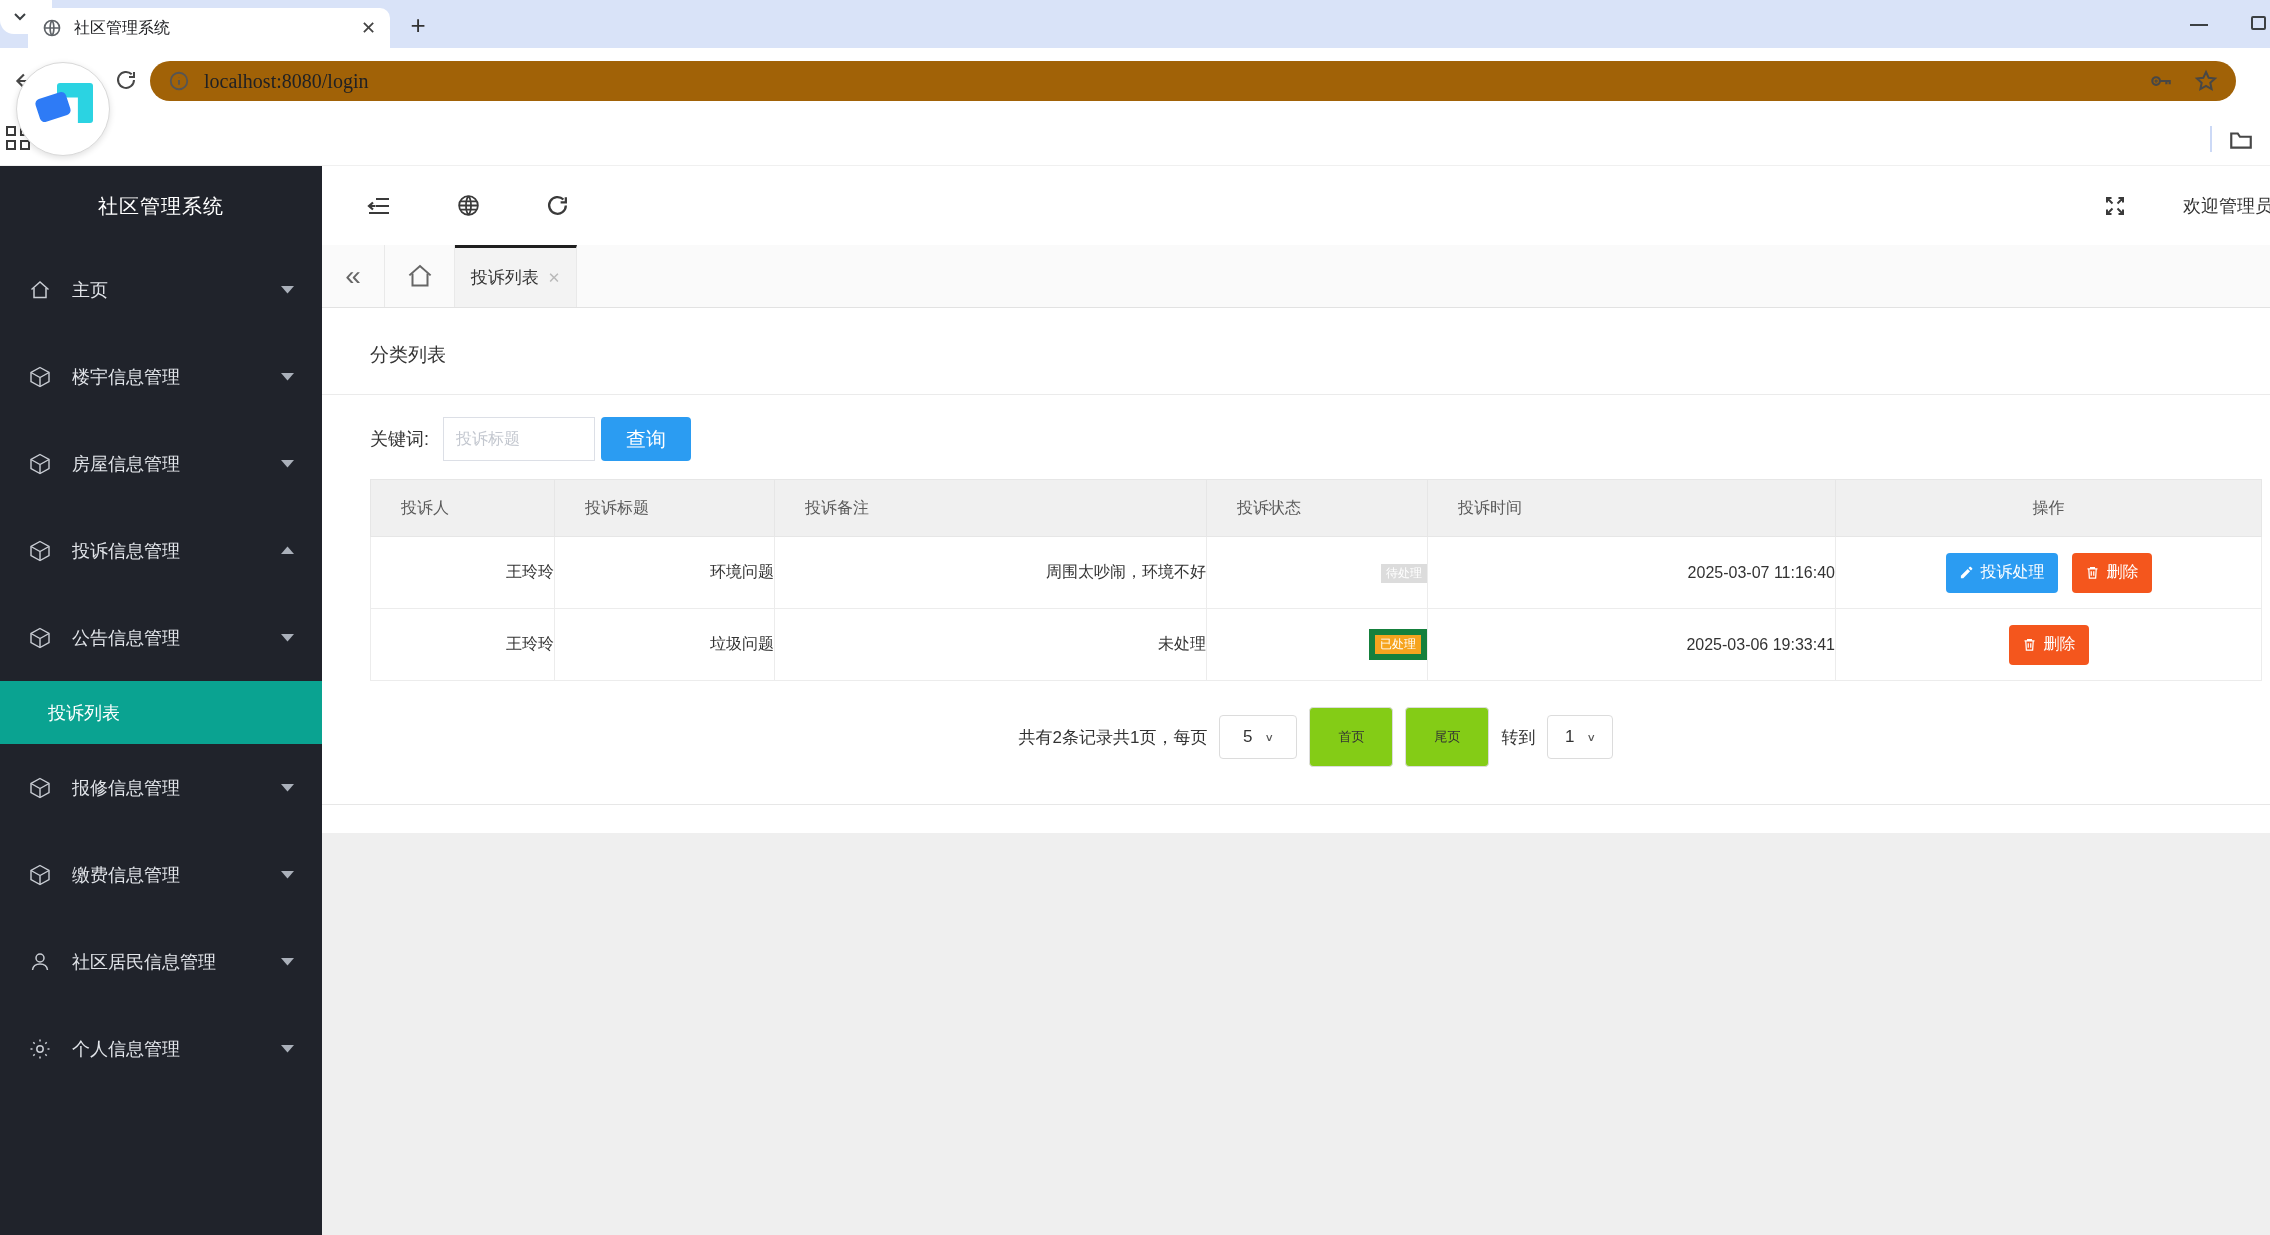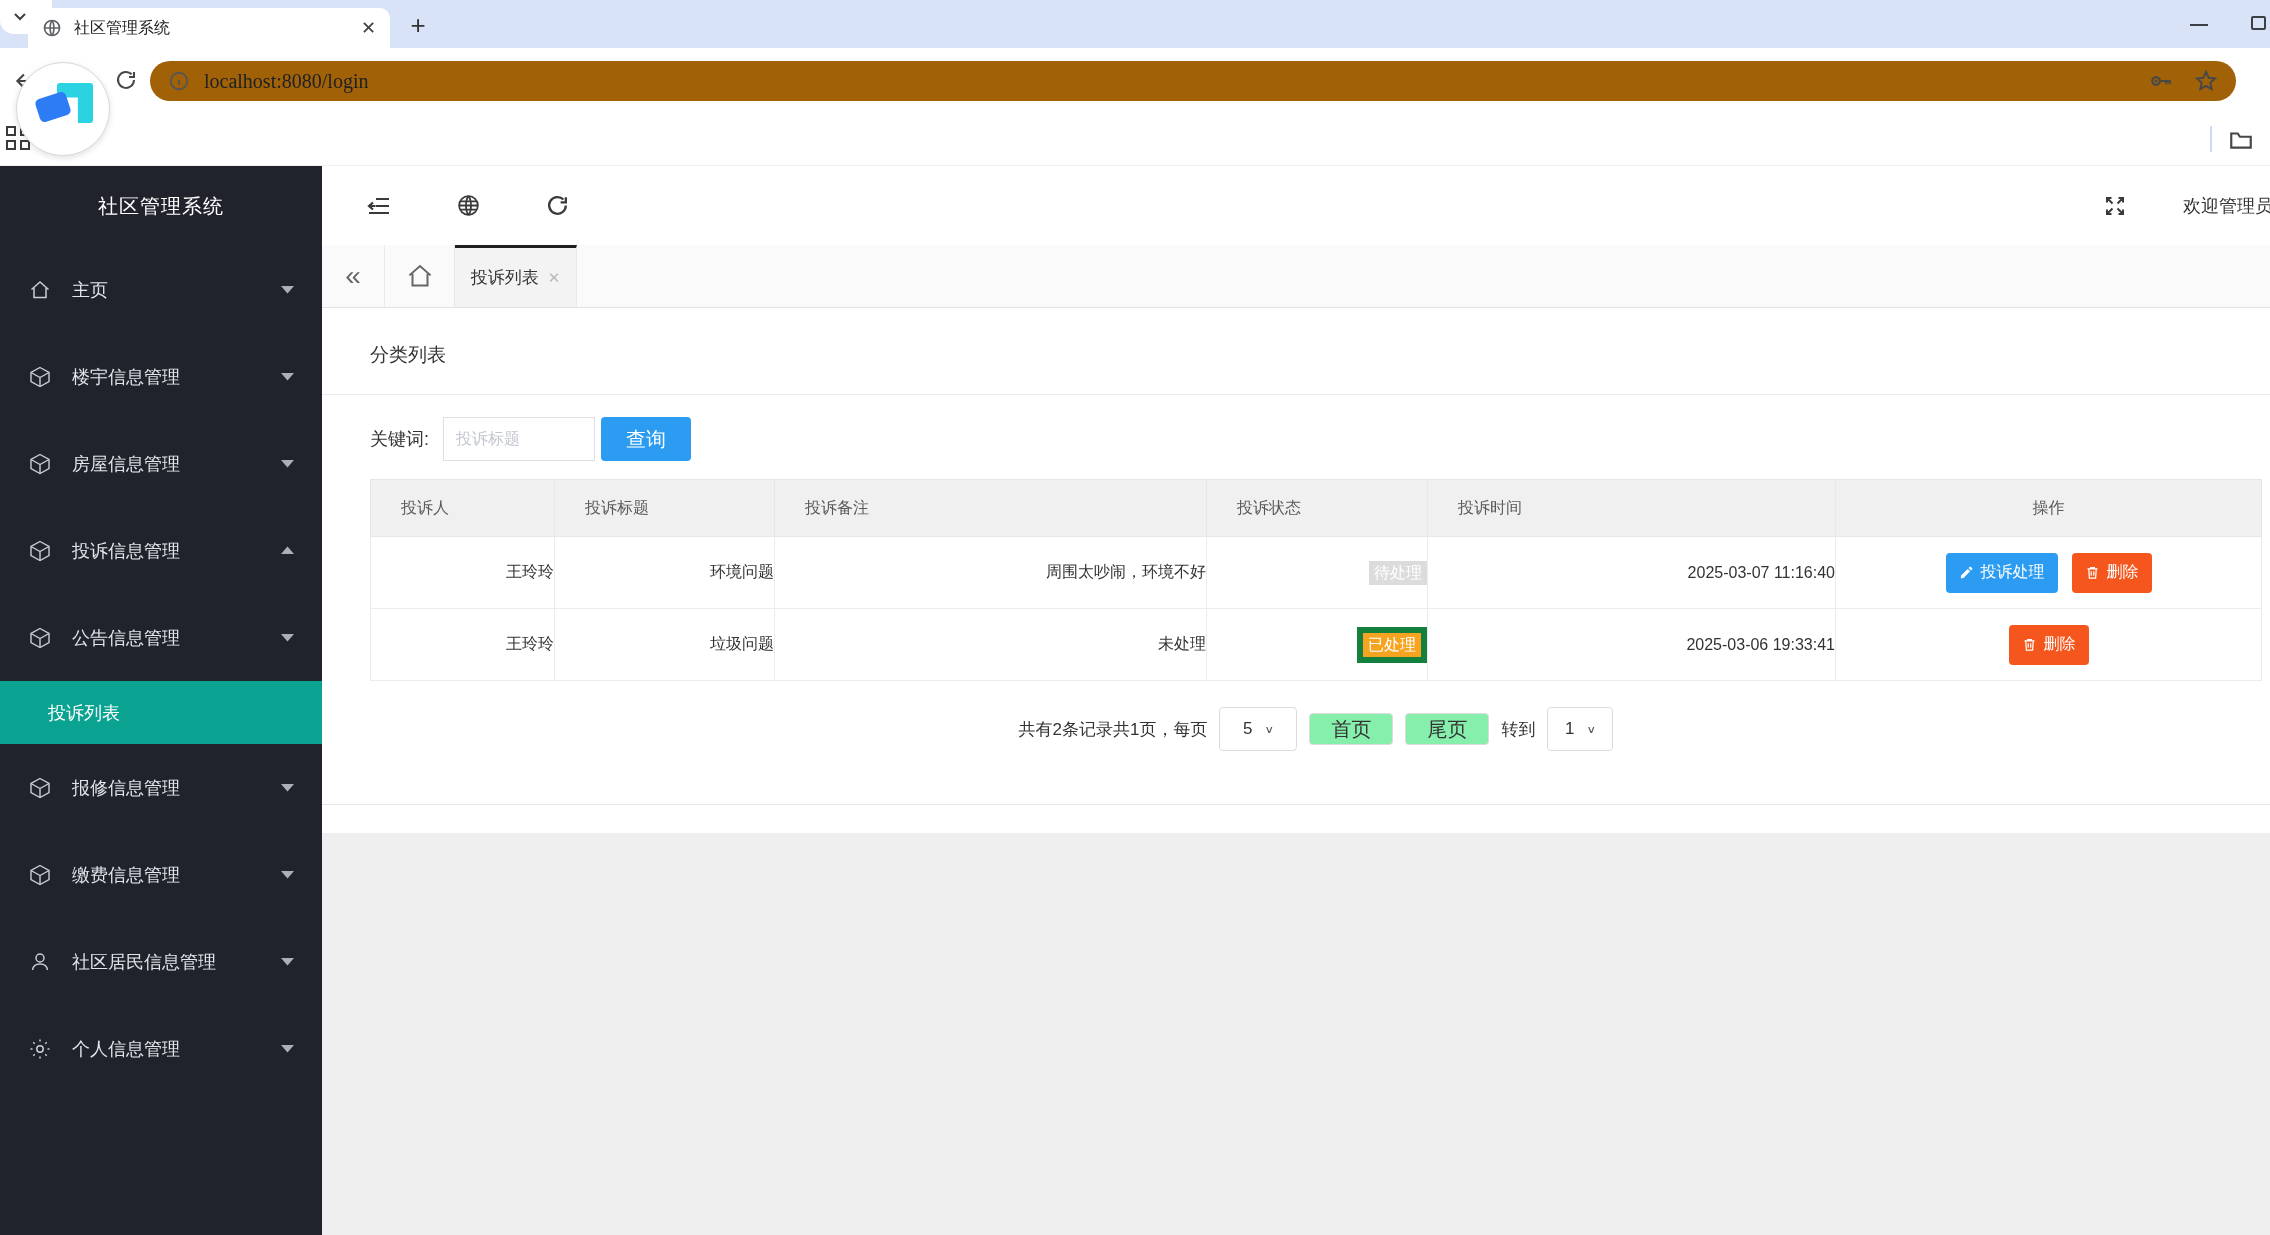--- a/index.html
+++ b/index.html
@@ -90,36 +90,36 @@
   .btn-search { width:90px; height:44px; margin-left:6px; background:var(--accent,#2b9cf2); color:#fff;
     border:none; font-size:20px; border-radius:4px; cursor:pointer; }
 
   .table-wrap { margin:18px 8px 0 48px; }
   table { width:100%; border-collapse:collapse; table-layout:fixed; }
   th { background:#f0f0f0; height:57px; font-weight:normal; font-size:16px; color:#5a5a5a;
     text-align:left; padding-left:30px; border:1px solid #e6e6e6; }
   th.center { text-align:center; padding-left:0; }
   td { height:72px; border:1px solid #ececec; font-size:16px; color:#333; padding-left:38px; background:#fff;text-align:right; }
   td.center { text-align:center; padding:0; }
-  .badge { display:inline-block; padding:2px 5px; font-size:16px; color:#fff; line-height:1.25; }
+  .badge { display:inline-block; padding:2px 5px; font-size:12px; color:#fff; line-height:1.25; }
   .badge.pending { background:var(--pending,#dcdcdc); }
   .badge.done { background:var(--warning,#f6a41f); border:6px solid #15803d; }
   .actions { display:flex; align-items:center; justify-content:center; gap:14px; }
   .btn { display:inline-flex; align-items:center; gap:7px; height:40px; padding:0 13px;
     border:none; border-radius:4px; color:#fff; font-size:16px; cursor:pointer; }
   .btn.primary { background:var(--accent,#2b9cf2); }
   .btn.danger { background:var(--danger,#f4561d); }
 
   .pagination { margin:26px 8px 0 48px; display:flex; align-items:center; justify-content:center;
     gap:12px; font-size:17px; color:#333; }
   .pg-select { min-width:78px; height:44px; border:1px solid #dcdcdc; border-radius:4px; background:#fff;
     display:flex; align-items:center; justify-content:center; gap:12px; cursor:pointer; }
   .pg-select .chev { color:#555; font-size:13px; transform:scaleY(.8); }
-  .pg-btn { width:84px; height:32px; background:#86efac; border:1px solid #dcdcdc; border-radius:4px;
-    font-size:20px; color:#333; cursor:pointer; }
+  .pg-btn { width:84px; height:60px; background:#84cc16; border:1px solid #dcdcdc; border-radius:4px;
+    font-size:13px; color:#333; cursor:pointer; }
 </style>
 </head>
 <body>
 
 <div class="tabstrip">
   <div class="tab-search-pad"></div>
   <span class="tab-search">
     <svg width="16" height="16" viewBox="0 0 16 16" fill="none" stroke="#3c4043" stroke-width="2">
         <path d="M3 6l5 5 5-5"></path>
       </svg>

